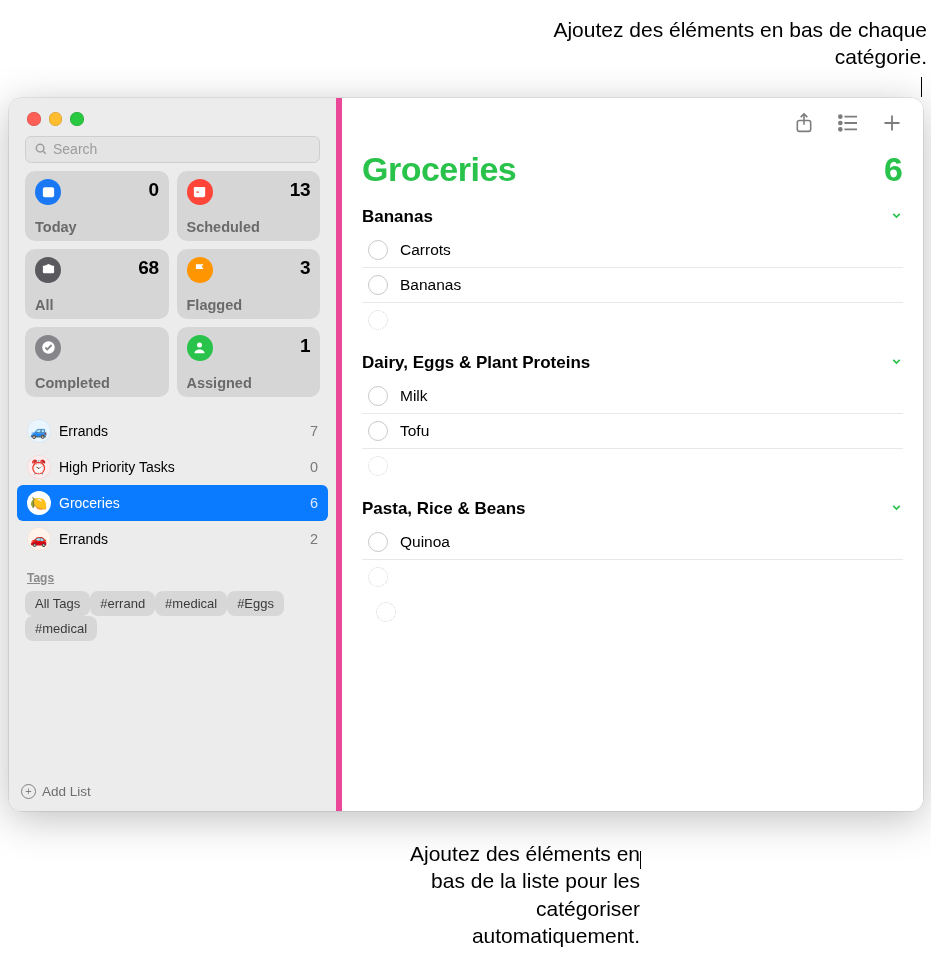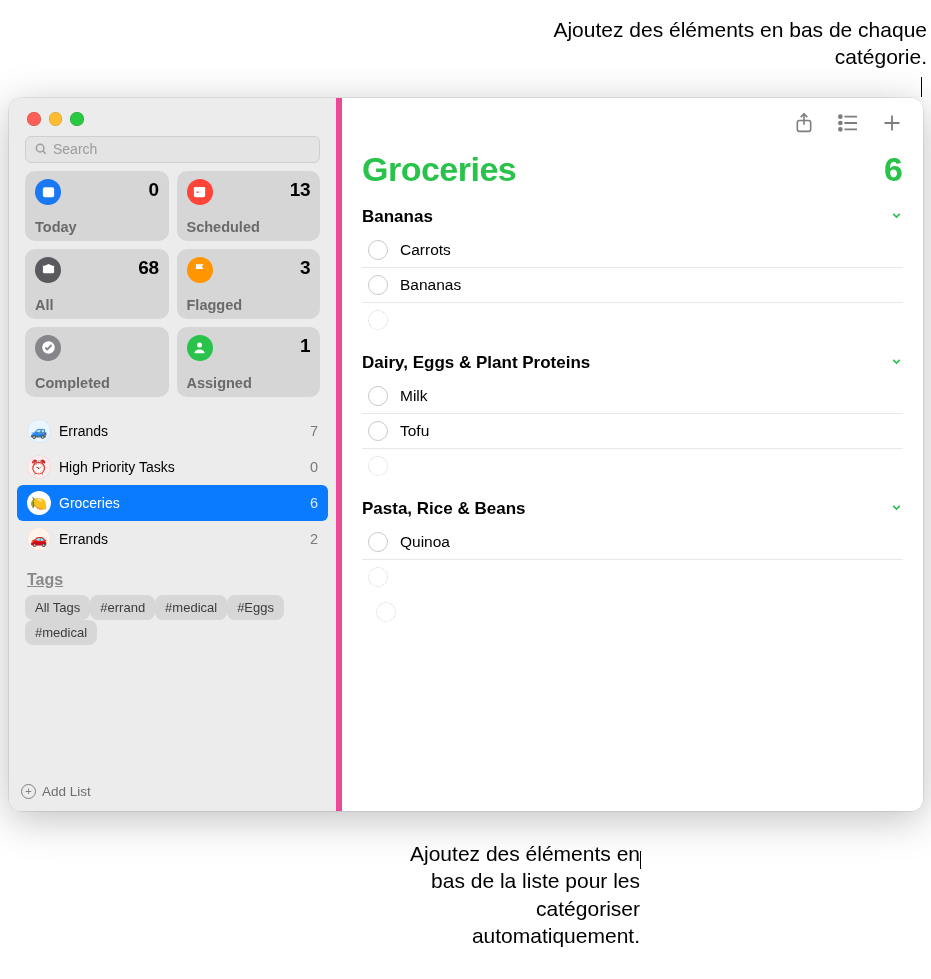--- a/index.html
+++ b/index.html
@@ -59,21 +59,21 @@
   .list-row.selected .count { color: #dbeaff; }
   .list-emoji {
     width: 24px; height: 24px; border-radius: 50%;
     display: flex; align-items: center; justify-content: center;
     font-size: 14px;
     box-shadow: inset 0 0 0 1px rgba(0,0,0,0.06);
   }
   .list-row.selected .list-emoji { box-shadow: none; }
 
   .tags-section { padding: 6px 16px; }
-  .tags-title { font-size: 16px; color: #8a8a8a; font-weight: 600; padding: 4px 2px 6px 2px; text-decoration: underline; }
+  .tags-title { font-size: 12px; color: #8a8a8a; font-weight: 600; padding: 4px 2px 6px 2px; text-decoration: underline; }
   .tag-pills { display: flex; flex-wrap: wrap; }
   .tag-pill {
     background: #d7d7d7; border-radius: 8px; padding: 5px 10px;
     font-size: 13px; color: #3b3b3b;
   }
 
   .sidebar-footer {
     margin-top: auto; padding: 8px 12px 12px 12px;
     display: flex; align-items: center; gap: 6px;
     font-size: 13.5px; color: #6e6e6e;

